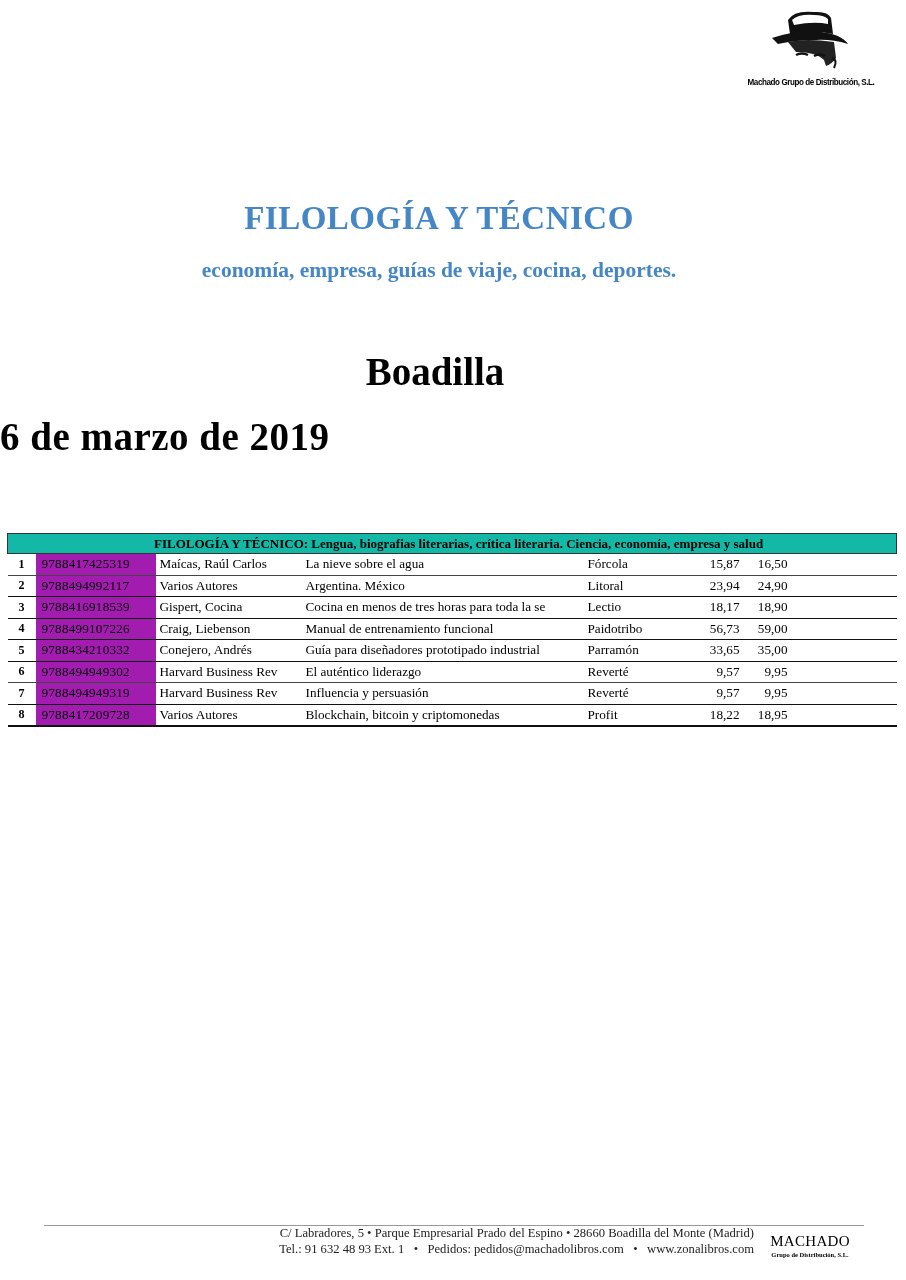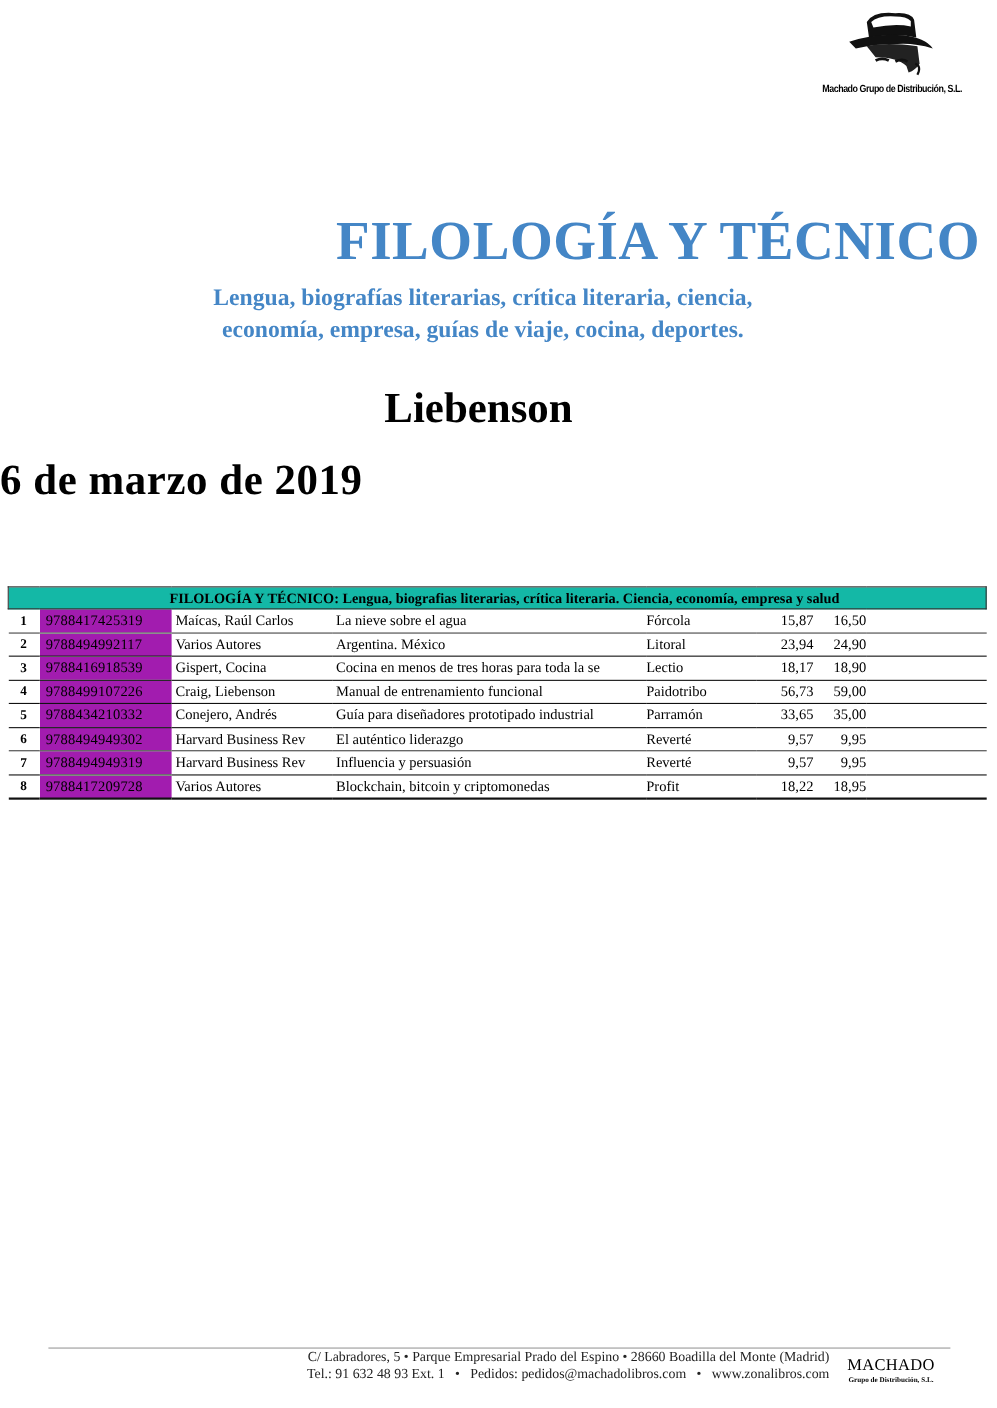--- a/index.html
+++ b/index.html
@@ -2,21 +2,21 @@
 <html><head>
   <meta charset="utf-8">
   <style>
     html, body { margin: 0; padding: 0; background: #ffffff; }
     body { width: 906px; height: 1280px; position: relative; overflow: hidden; font-family: "DejaVu Serif", "Liberation Serif", serif; color: #000; }
 
     .logo { position: absolute; left: 736px; top: 8px; width: 150px; height: 86px; }
     .logo svg { display: block; }
     .logo-caption { position: absolute; left: 0; top: 68px; width: 150px; text-align: center; font-family: "Liberation Sans", sans-serif; font-size: 9.5px; font-weight: bold; letter-spacing: -0.5px; transform: scaleX(0.85); transform-origin: center; white-space: nowrap; }
 
-    .main-title { position: absolute; left: 0; top: 188px; width: 878px; text-align: right; font-family: "Liberation Serif", serif; font-weight: bold; font-size: 50px; color: #4486c6; letter-spacing: 0.5px; line-height: 60px; padding-left: 13px; }
+    .main-title { position: absolute; left: 0; top: 188px; width: 878px; text-align: center; font-family: "Liberation Serif", serif; font-weight: bold; font-size: 33px; color: #4486c6; letter-spacing: 0.5px; line-height: 60px; }
     .subtitle { position: absolute; left: 0; top: 256px; width: 878px; text-align: center; font-family: "Liberation Serif", serif; font-weight: bold; font-size: 21.5px; color: #4486c6; line-height: 29px; }
     .preventa { position: absolute; left: 0; top: 348px; width: 870px; text-align: center; font-family: "Liberation Serif", serif; font-weight: bold; font-size: 39px; line-height: 48px; }
     .date { position: absolute; left: 0; top: 412px; width: 870px; text-align: left; font-family: "Liberation Serif", serif; font-weight: bold; font-size: 39px; line-height: 50px; letter-spacing: 0.5px; }
 
     .table-wrap { position: absolute; left: 7px; top: 533px; width: 890px; }
     table { border-collapse: collapse; width: 890px; font-family: "Liberation Serif", serif; font-size: 13.2px; table-layout: fixed; }
     .hdr td { background: #14b8a6; border: 1.5px solid #333; height: 19px; font-weight: bold; font-size: 13px; padding: 0 0 0 146px; white-space: nowrap; }
     tr.row td { height: 20.5px; padding: 0; white-space: nowrap; overflow: hidden; border-bottom: 1px solid #444; vertical-align: middle; }
     tr.row.dark td { border-bottom: 1.5px solid #111; }
     tr.row.last td { border-bottom: 2px solid #111; }
@@ -51,24 +51,23 @@
     <path d="M60 47 Q66 44 72 47" stroke="#111" stroke-width="2.5" fill="none"></path>
     <path d="M78 48 Q84 45 89 48" stroke="#111" stroke-width="2.5" fill="none"></path>
 
     <path d="M96 50 Q102 52 98 60" stroke="#111" stroke-width="2" fill="none"></path>
   </svg>
   <div class="logo-caption">Machado Grupo de Distribución, S.L.</div>
 </div>
 
 <div class="main-title">FILOLOGÍA Y TÉCNICO</div>
 <div class="subtitle">
-  <div>Lengua, biografías literarias, crítica literaria, ciencia,</div>
   <div>economía, empresa, guías de viaje, cocina, deportes.</div>
 </div>
-<div class="preventa">Liebenson</div>
+<div class="preventa">Boadilla</div>
 <div class="date">6 de marzo de 2019</div>
 
 <div class="table-wrap">
   <table>
     <colgroup>
       <col style="width:28px">
         <col style="width:120px">
         <col style="width:146px">
         <col style="width:286px">
         <col style="width:100px">

